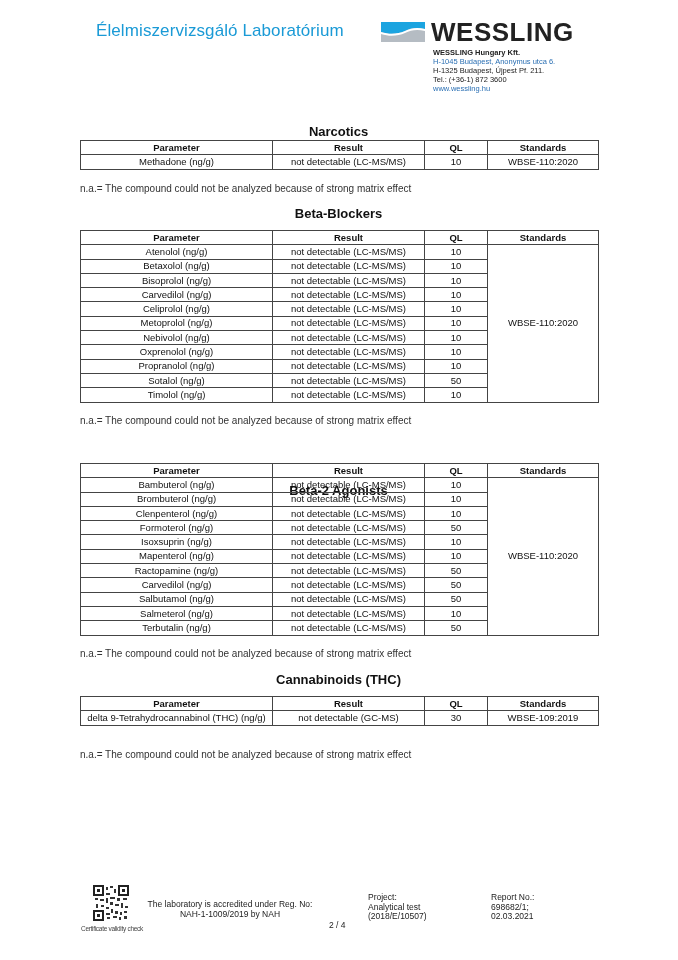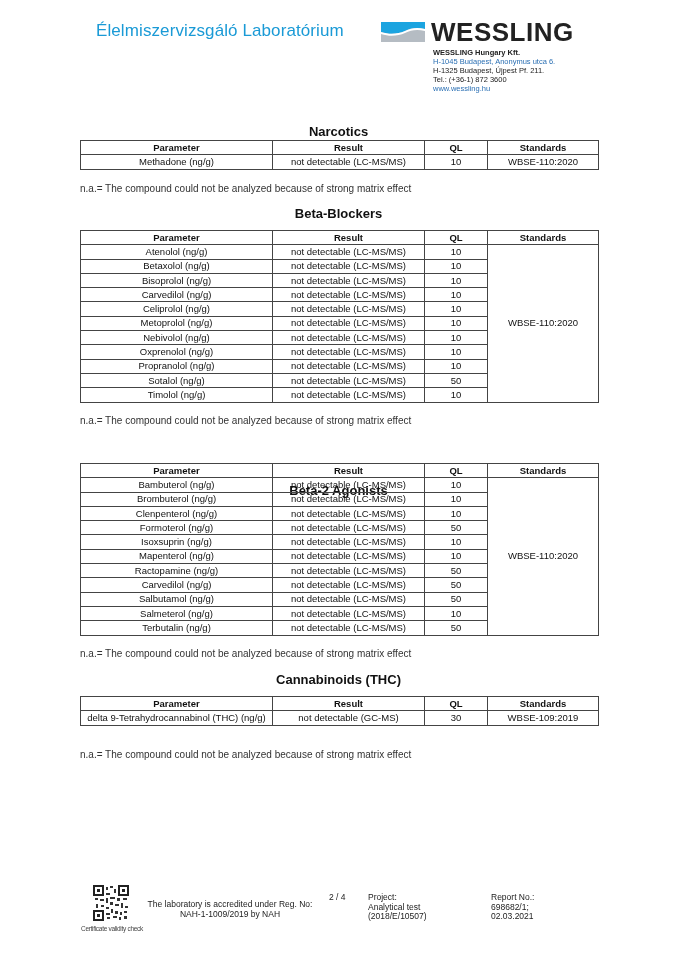--- a/index.html
+++ b/index.html
@@ -16,21 +16,21 @@
   table.res th, table.res td { border:1px solid #444; padding:0 2px; height:13.3px; line-height:12px; }
   table.res th { font-weight:bold; text-align:center; }
   table.res { border:1.5px solid #333;padding-left:36px; }
   td.c { text-align:center; }
   td.l { text-align:center; }
   col.c1 { width:192px; } col.c2 { width:152px; } col.c3 { width:63px; } col.c4 { width:111px; }
   .note { position:absolute; left:80px; font-size:10px; color:#333; }
   .qr { position:absolute; left:93px; top:885px; width:36px; height:36px; }
   .qr-label { position:absolute; left:81px; top:925px; font-size:6.5px; color:#444; letter-spacing:-0.3px; }
   .accr { position:absolute; left:140px; top:899px; width:180px; text-align:center; font-size:8.5px; line-height:10px; color:#222; }
-  .page { position:absolute; left:329px; top:892px; font-size:8.5px; color:#222; }
+  .page { position:absolute; left:329px; top:920px; font-size:8.5px; color:#222; }
   .proj { position:absolute; left:368px; top:893px; font-size:8.5px; line-height:9.5px; color:#222; }
   .report { position:absolute; left:491px; top:893px; font-size:8.5px; line-height:9.5px; color:#222; }
 </style>
 </head>
 <body>
 
 <div class="lab-title">Élelmiszervizsgáló Laboratórium</div>
 <svg class="logo" viewBox="0 0 44 20">
   <rect x="0" y="0" width="44" height="20" fill="#b5bcc3"></rect>
   <path d="M0 0 H44 V7 C36 5 30 6 24 9 C17 12 9 13 0 10 Z" fill="#1ba4e0"></path>

